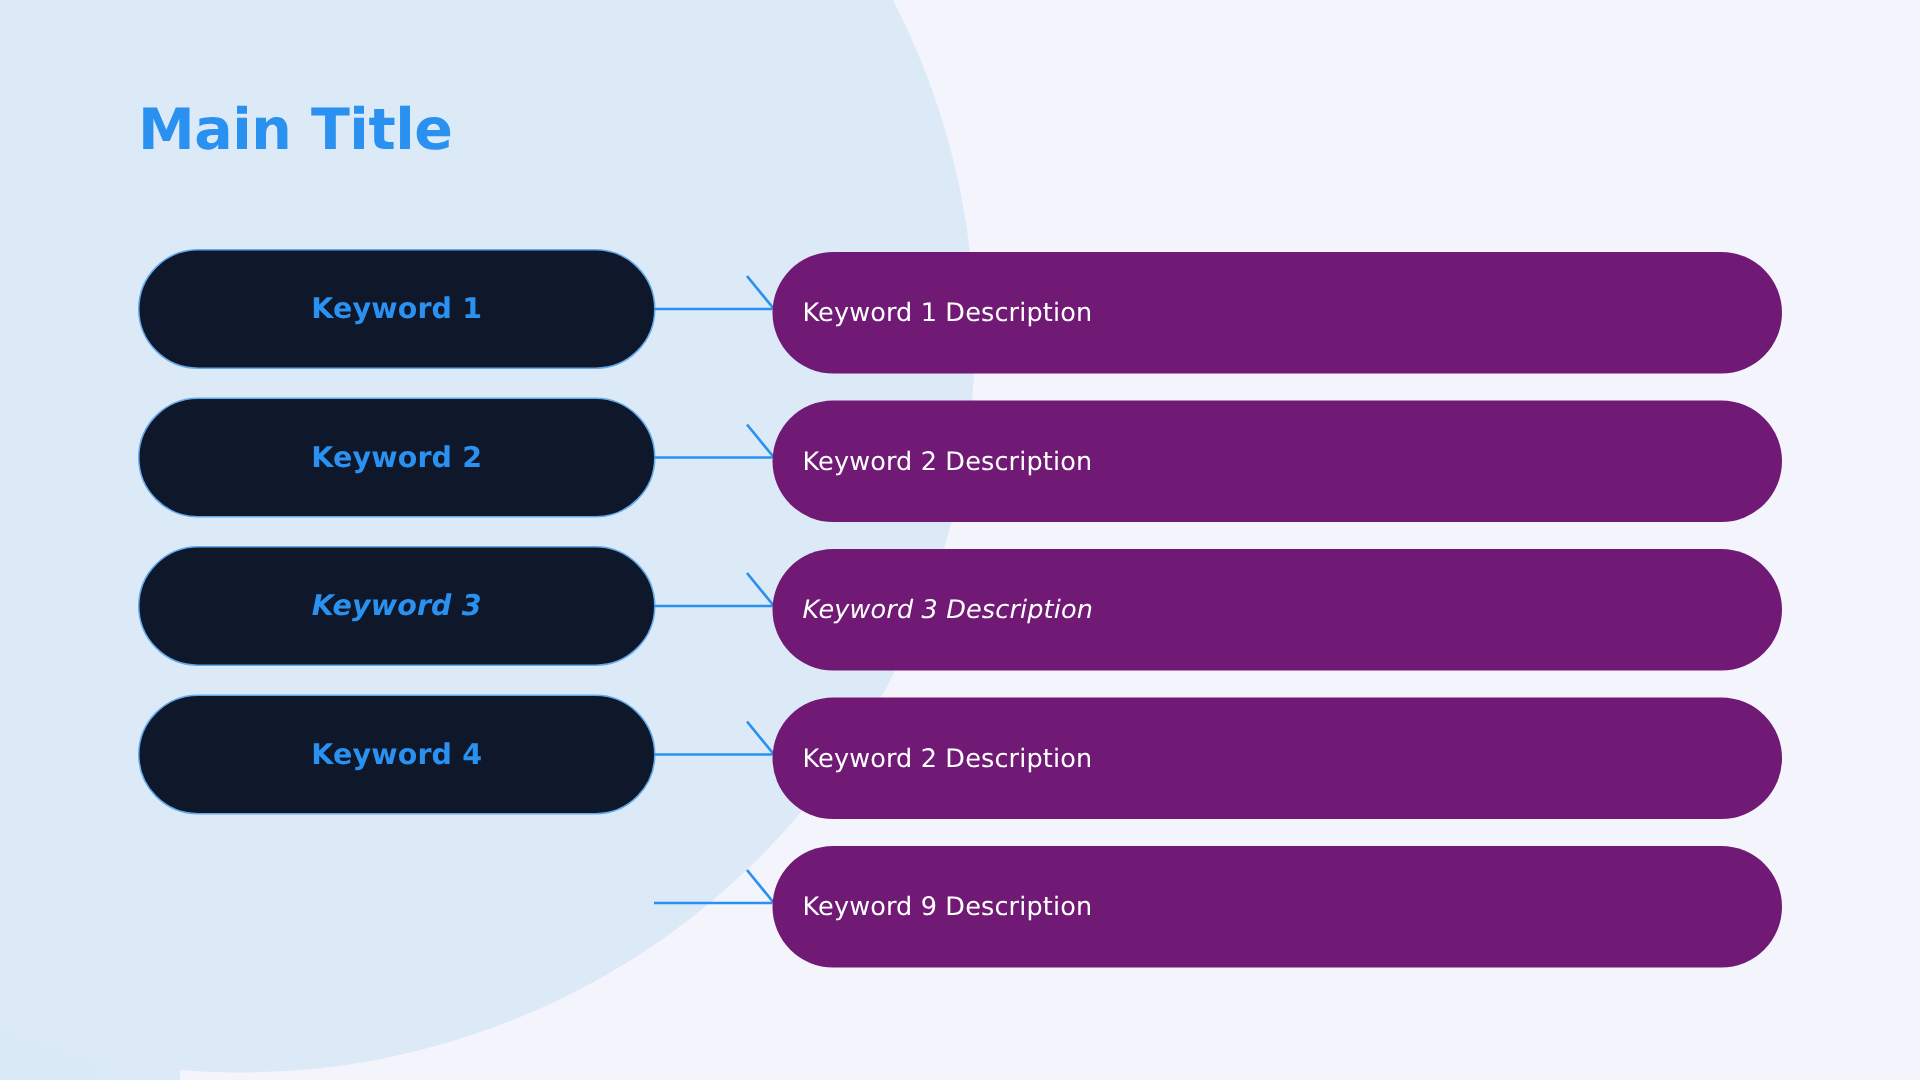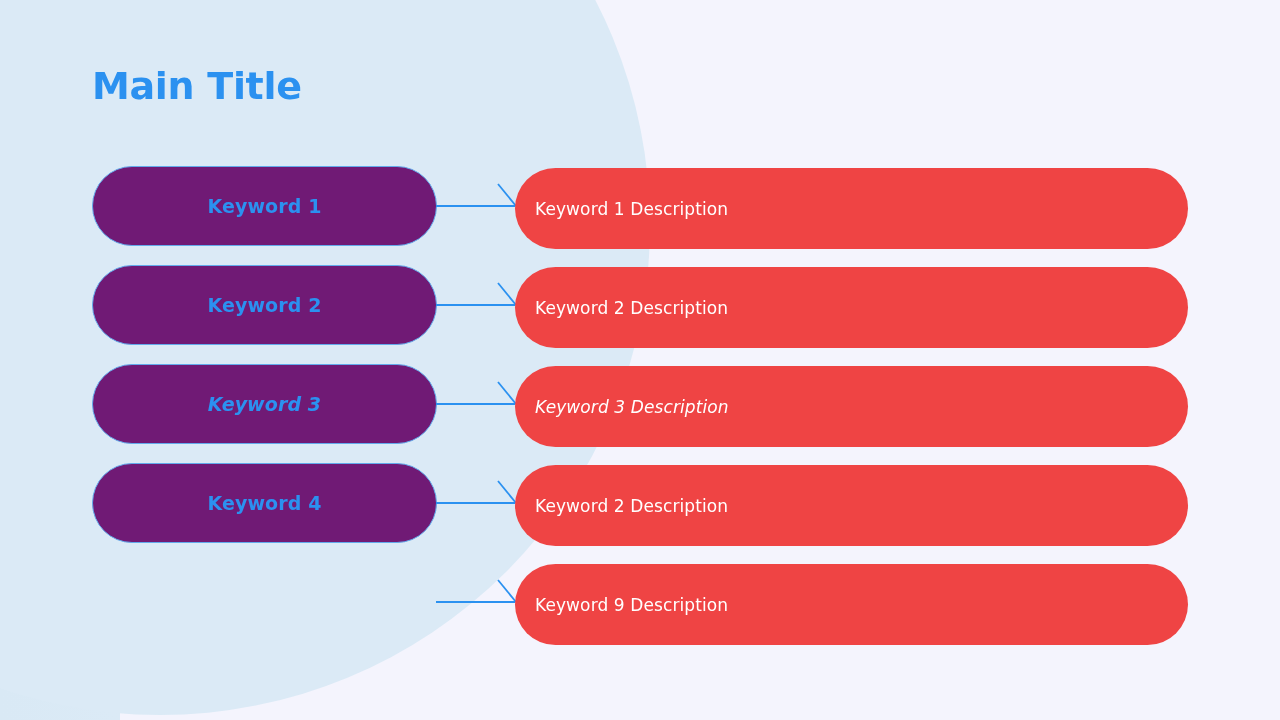--- a/index.html
+++ b/index.html
@@ -77,21 +77,21 @@
 
   .keyword-pill {
     position: absolute;
     left: 92px;
     top: 0px;
     width: 345px;
     height: 80px;
     box-sizing: border-box;
     border: 1.4px solid #63aaec;
     border-radius: 40px;
-    background: #701a75;
+    background: #0f172a;
     display: flex;
     align-items: center;
     justify-content: center;
   }
   .keyword-label {
     font-size: 19px;
     font-weight: bold;
     color: #2b91f0;
     letter-spacing: 0.1px;
     white-space: nowrap;
@@ -106,21 +106,21 @@
     overflow: visible;
   }
 
   .desc-bar {
     position: absolute;
     left: 515px;
     top: 2px;
     width: 673px;
     height: 81px;
     border-radius: 41px;
-    background: #ef4444;
+    background: #701a75;
     display: flex;
     align-items: center;
   }
   .desc-label {
     margin-left: 20px;
     font-size: 17px;
     font-weight: normal;
     color: #ffffff;
     letter-spacing: 0.1px;
     white-space: nowrap;

